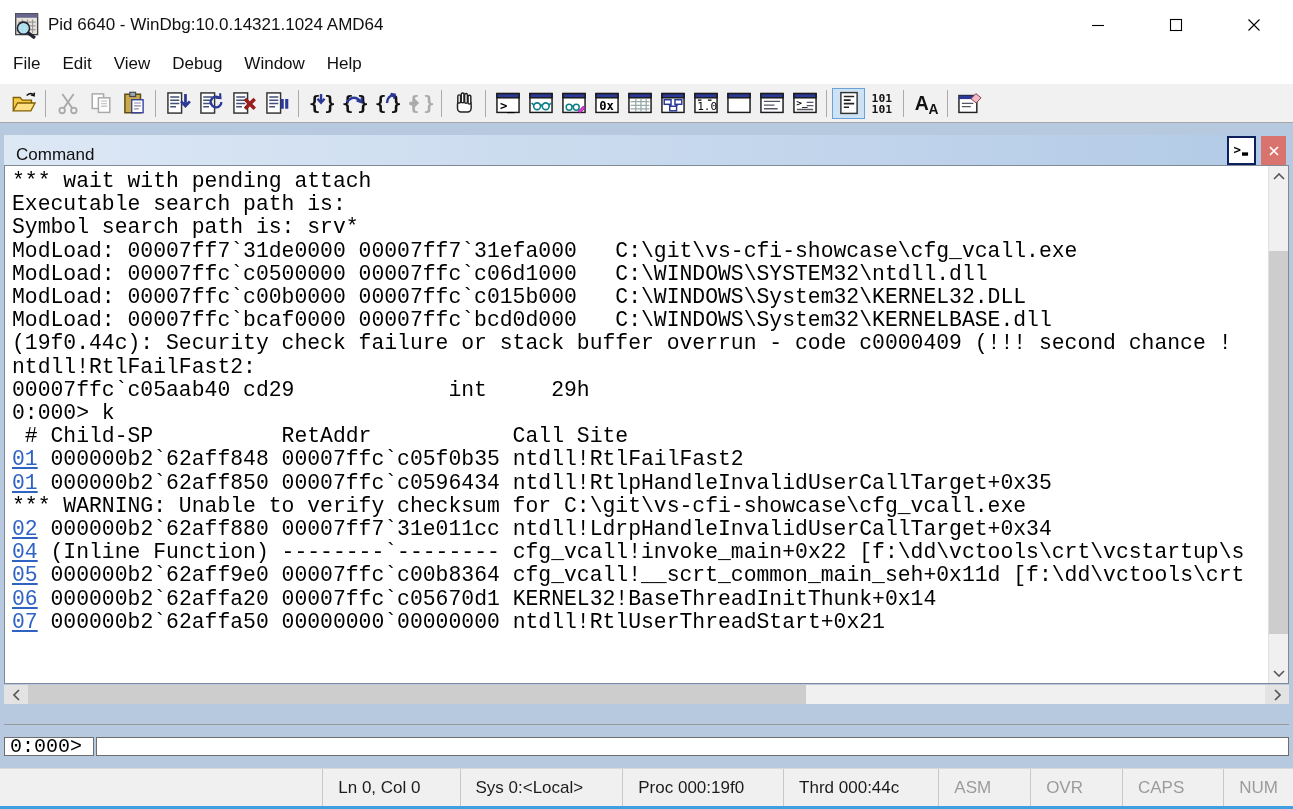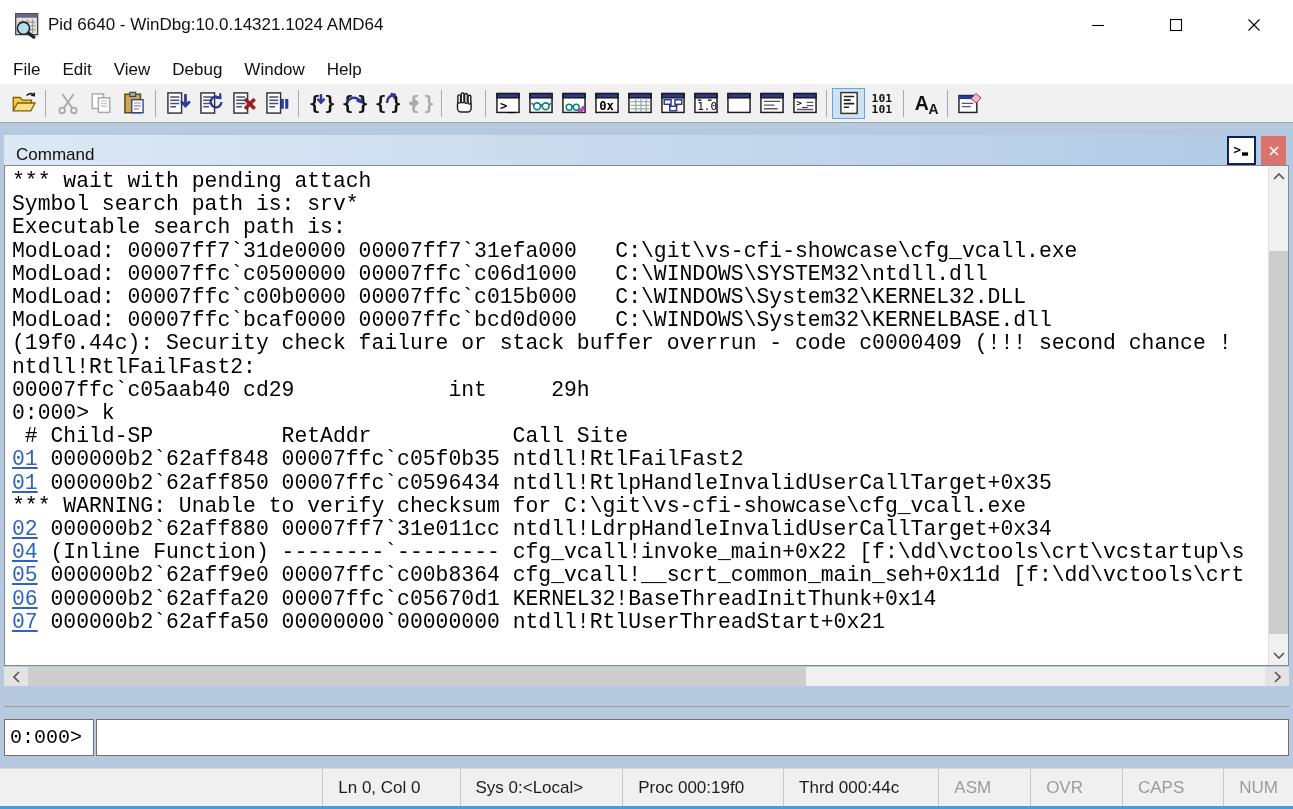--- a/index.html
+++ b/index.html
@@ -9,21 +9,21 @@
     display:flex;flex-direction:column;position:relative;
     font-family:"Liberation Sans","DejaVu Sans",sans-serif;
   }
   
   .titlebar{height:50px;background:#fff;display:flex;align-items:center;flex:0 0 auto;}
   .app-icon{margin:0 8px 0 13px;display:flex;align-items:center;}
   .title-text{font-size:17px;color:#101010;white-space:nowrap;}
   .caption-buttons{margin-left:auto;display:flex;height:100%;}
   .cap-btn{width:78px;height:100%;display:flex;align-items:center;justify-content:center;cursor:default;}
   
-  .menubar{height:34px;background:#fff;display:flex;align-items:flex-end;padding-left:2px;flex:0 0 auto;}
+  .menubar{height:34px;background:#fff;display:flex;align-items:flex-start;padding-left:2px;flex:0 0 auto;}
   .menu-item{padding:4px 11px;font-size:17px;color:#101010;cursor:default;}
   
   .toolbar{height:39px;background:#f1f1f1;border-bottom:1px solid #a5a5a5;display:flex;align-items:center;padding-left:7px;flex:0 0 auto;}
   .tbtn{width:33px;height:31px;display:flex;align-items:center;justify-content:center;border:1px solid transparent;}
   .tbtn.active{background:#cde3f5;border:1px solid #6ba3d6;}
   .tsep{width:1px;height:27px;background:#aaa;margin:0 5px;flex:0 0 auto;}
   
   .dock{flex:1 1 auto;background:var(--dock-bg,#b7c9de);padding:12px 4px 12px 4px;display:flex;min-height:0;}
   .cmd-pane{flex:1;display:flex;flex-direction:column;min-height:0;}
   .cmd-titlebar{height:30px;background:linear-gradient(90deg,var(--tg-l,#dde8f5),var(--tg-r,#b2cae6));
@@ -42,21 +42,21 @@
   .vscroll{position:absolute;top:0;right:0;bottom:0;width:20px;background:#f0f0f0;border-left:1px solid #e0e0e0;}
   .vs-up,.vs-down{position:absolute;left:0;width:100%;height:20px;display:flex;align-items:center;justify-content:center;background:#f0f0f0;}
   .vs-up{top:0;} .vs-down{bottom:0;}
   .vs-thumb{position:absolute;left:0;width:100%;top:85px;height:383px;background:#cdcdcd;}
   
   .hscroll{height:19px;margin-top:1px;position:relative;background:#f0f0f0;flex:0 0 auto;}
   .hs-left,.hs-right{position:absolute;top:0;width:24px;height:100%;background:#e3e3e3;display:flex;align-items:center;justify-content:center;}
   .hs-left{left:0;} .hs-right{right:0;}
   .hs-thumb{position:absolute;left:24px;top:0;width:778px;height:100%;background:#cdcdcd;}
   
-  .prompt-row{margin-top:20px;border-top:1px solid #9a9a9a;padding-top:12px;display:flex;height:50px;flex:0 0 auto;}
+  .prompt-row{margin-top:20px;border-top:1px solid #9a9a9a;padding-top:12px;display:flex;height:32px;flex:0 0 auto;}
   .prompt-label{width:90px;background:#fff;border:1px solid #6e6e6e;font-family:"Liberation Mono","DejaVu Sans Mono",monospace;
     font-size:20px;color:#000;display:flex;align-items:center;padding-left:5px;white-space:pre;}
   .cmd-input{flex:1;margin-left:2px;border:1px solid #6e6e6e;background:#fff;outline:none;
     font-family:"Liberation Mono","DejaVu Sans Mono",monospace;font-size:20px;padding:0 4px;}
   
   .statusbar{height:38px;background:#f0f0f0;border-top:1px solid #d9d9d9;display:flex;justify-content:flex-end;flex:0 0 auto;gap:24px;}
   .seg{display:flex;align-items:center;padding:0 15px;font-size:17px;color:#1c1c1c;border-left:1px solid #c8c8c8;white-space:nowrap;}
   .seg.muted{color:#9b9b9b;}
   .bottom-accent{height:3px;background:var(--status-accent,#3f9fe0);flex:0 0 auto;}
 </style>
@@ -359,22 +359,22 @@
             <svg width="10" height="10" viewBox="0 0 10 10">
                 <path d="M1 1 L9 9 M9 1 L1 9" stroke="#fff" stroke-width="1.6"></path>
               </svg>
           </div>
         </div>
       </div>
 
       <div class="output-wrap">
         <div class="output" id="output">
             <div class="line">*** wait with pending attach</div>
+            <div class="line">Executable search path is:</div>
             <div class="line">Symbol search path is: srv*</div>
-            <div class="line">Executable search path is:</div>
             <div class="line">ModLoad: 00007ff7`31de0000 00007ff7`31efa000   C:\git\vs-cfi-showcase\cfg_vcall.exe</div>
             <div class="line">ModLoad: 00007ffc`c0500000 00007ffc`c06d1000   C:\WINDOWS\SYSTEM32\ntdll.dll</div>
             <div class="line">ModLoad: 00007ffc`c00b0000 00007ffc`c015b000   C:\WINDOWS\System32\KERNEL32.DLL</div>
             <div class="line">ModLoad: 00007ffc`bcaf0000 00007ffc`bcd0d000   C:\WINDOWS\System32\KERNELBASE.dll</div>
             <div class="line">(19f0.44c): Security check failure or stack buffer overrun - code c0000409 (!!! second chance !</div>
             <div class="line">ntdll!RtlFailFast2:</div>
             <div class="line">00007ffc`c05aab40 cd29            int     29h</div>
             <div class="line">0:000&gt; k</div>
             <div class="line"> # Child-SP          RetAddr           Call Site</div>
             <div class="line"><span class="frame-link">01</span><span> 000000b2`62aff848 00007ffc`c05f0b35 ntdll!RtlFailFast2</span></div>

